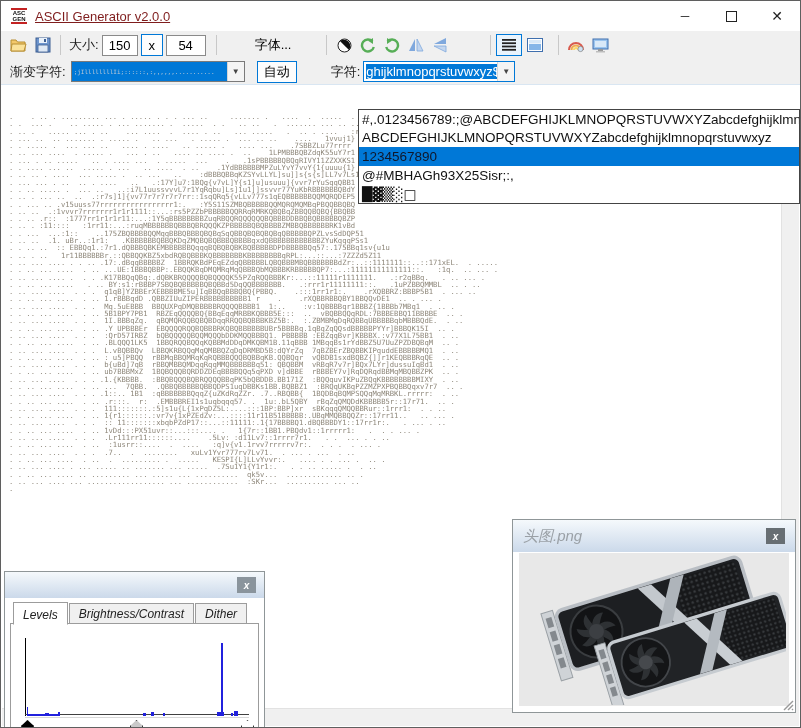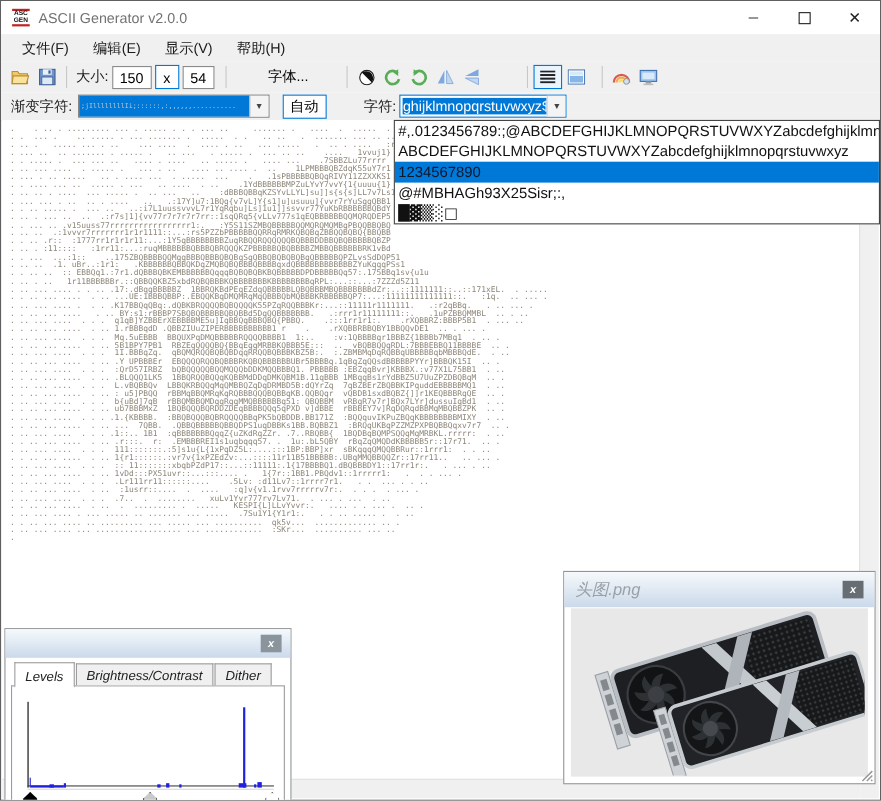--- a/index.html
+++ b/index.html
@@ -2,21 +2,21 @@
 <html><head>
 <meta charset="utf-8">
 <style>
   html,body{margin:0;padding:0;background:#cfcfcf;font-family:"Liberation Sans",sans-serif;}
   .window{position:relative;width:801px;height:728px;background:#ffffff;border:1px solid #5f5f5f;box-sizing:border-box;overflow:hidden;}
   
   .titlebar{height:30px;background:#ffffff;display:flex;align-items:center;position:relative;}
   .appicon{width:20px;height:18px;margin:0 6px 0 8px;display:flex;flex-direction:column;justify-content:center;align-items:center;}
   .appicon .bar{width:16px;height:2px;background:#c32222;}
   .appicon .txt{font-size:6px;font-weight:bold;line-height:6px;color:#111;letter-spacing:0;font-family:"Liberation Sans",sans-serif;}
-  .title-text{font-size:13px;color:#737373;}
+  .title-text{font-size:13px;color:#7f1d1d;text-decoration:underline;}
   .win-controls{position:absolute;right:0;top:0;height:30px;display:flex;}
   .win-btn{width:46px;height:30px;display:flex;align-items:center;justify-content:center;font-size:12px;color:#222;}
   .maxbox{width:9px;height:9px;border:1px solid #222;display:inline-block;}
   
   .menubar{height:25px;background:#f0f0f0;display:flex;align-items:center;padding-left:8px;font-size:13px;color:#1a1a1a;}
   .menu-item{padding:0 11px;height:25px;display:flex;align-items:center;}
   
   .tb{background:#f0f0f0;display:flex;align-items:center;}
   .tb1{height:28px;padding-left:6px;}
   .tb2{height:25px;padding-left:6px;border-bottom:1px solid #d9e6f2;}
@@ -87,47 +87,41 @@
     <div class="title-text">ASCII Generator v2.0.0</div>
     <div class="win-controls">
       <div class="win-btn">─</div>
       <div class="win-btn">
           <span class="maxbox"></span>
         </div>
       <div class="win-btn" style="font-size:14px;">✕</div>
     </div>
   </div>
 
-  <div class="menubar" id="menubar">
-      <div class="menu-item">文件(F)</div>
-      <div class="menu-item">编辑(E)</div>
-      <div class="menu-item">显示(V)</div>
-      <div class="menu-item">帮助(H)</div>
-    </div>
 
   <div class="tb tb1">
     <div class="tbtn">
       <svg width="18" height="14" viewBox="0 0 18 14">
         <path d="M1 2 h5 l1.5 2 H15 v9 H1 z" fill="#f3c86b" stroke="#b88f35" stroke-width="1"></path>
         <path d="M2 6 h14 l-2 7 H1 z" fill="#fbe29a" stroke="#b88f35" stroke-width="1"></path>
       </svg>
     </div>
     <div class="tbtn">
       <svg width="16" height="16" viewBox="0 0 16 16">
         <rect x="1" y="1" width="14" height="14" fill="#6e95cd" stroke="#3c5e92"></rect>
         <rect x="4" y="1" width="8" height="5" fill="#e9f1fa"></rect>
         <rect x="9" y="2" width="2" height="3" fill="#3c5e92"></rect>
         <rect x="3" y="8" width="10" height="7" fill="#dfe9f5" stroke="#3c5e92" stroke-width="0.8"></rect>
       </svg>
     </div>
     <div class="sep"></div>
     <span class="lbl">大小:</span>
     <div class="numbox">150</div>
     <div class="focusbtn xbtn">x</div>
-    <div class="numbox" style="width:29px">54</div>
+    <div class="numbox" style="width:40px">54</div>
     <div class="sep" style="margin-left:10px"></div>
     <div class="fontbtn">字体...</div>
     <div class="sep" style="margin-left:26px"></div>
     <div class="tbtn">
       <svg width="15" height="15" viewBox="0 0 15 15">
         <circle cx="7.5" cy="7.5" r="6.5" fill="#fff" stroke="#222"></circle>
         <path d="M2.9 3 A6.5 6.5 0 0 1 12 12.1 L2.9 3 Z" fill="#111"></path>
       </svg>
     </div>
     <div class="tbtn">

